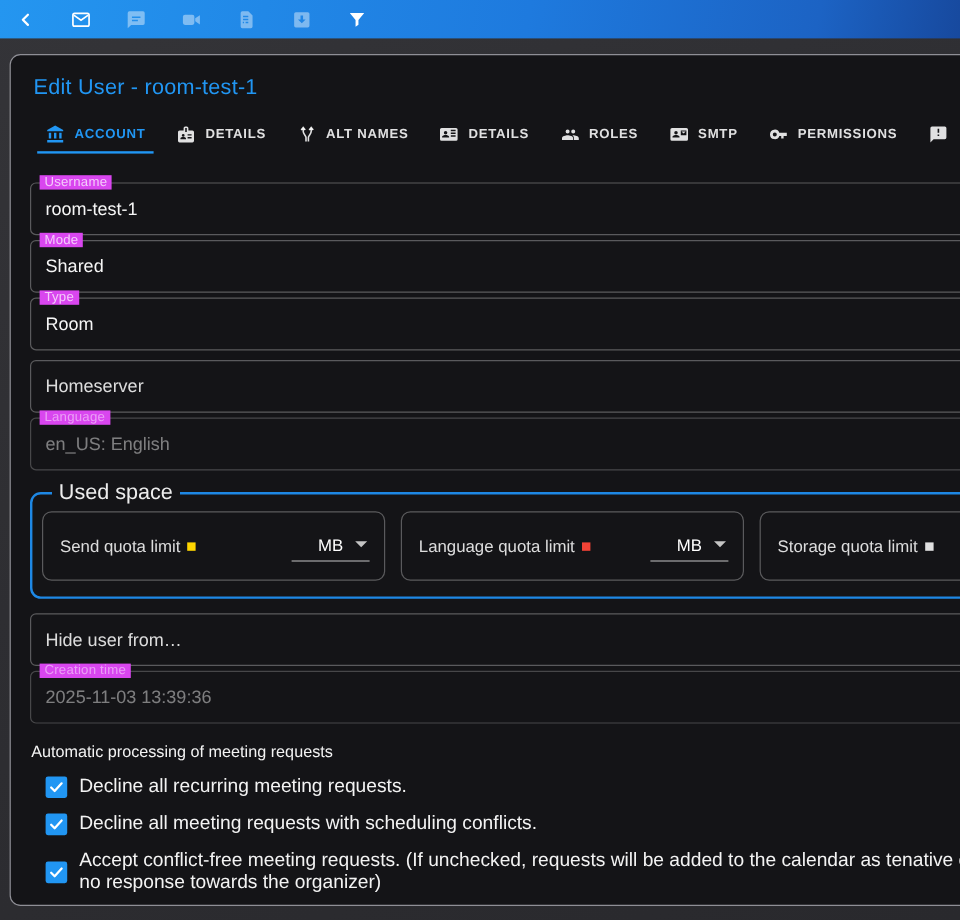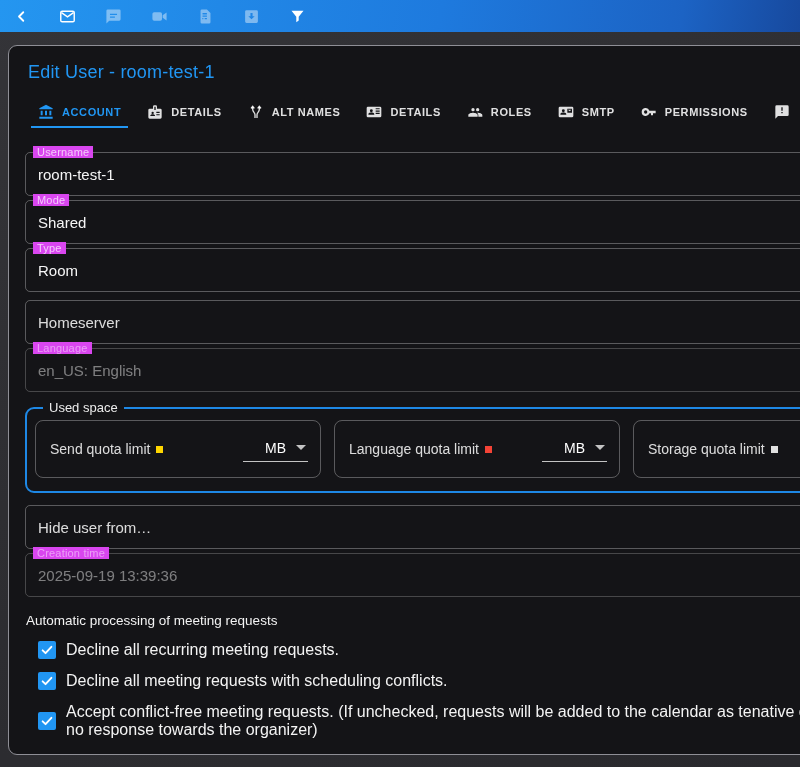--- a/index.html
+++ b/index.html
@@ -81,21 +81,21 @@
 
   
   .usedspace {
     border:2px solid #1e88e5;
     border-radius:9px;
     margin:8px 0 12px 0;
     padding:0 0 13px 8px;
   }
   .usedspace legend {
     margin-left:8px; padding:0 6px;
-    font-size:13px; color:rgba(255,255,255,0.92);
+    font-size:18px; color:rgba(255,255,255,0.92);
   }
   .quota-row { display:flex; margin-top:5px; }
   .quota-box {
     flex:0 0 286px; height:58px; margin-right:13px;
     border:1px solid rgba(255,255,255,0.30);
     border-radius:8px;
     display:flex; align-items:center;
     padding:0 12px 0 14px;
     font-size:14px;
   }
@@ -317,21 +317,21 @@
 
       </div>
     </fieldset>
 
     <div class="field resting">
       <span class="fvalue">Hide user from…</span>
     </div>
 
     <div class="field disabled">
       <span class="flabel">Creation time</span>
-      <span class="fvalue">2025-09-19 13:39:36</span>
+      <span class="fvalue">2025-11-03 13:39:36</span>
     </div>
   </div>
 
   <div class="section-heading">Automatic processing of meeting requests</div>
 
   <div class="check-row">
     <span class="checkbox">
       <svg viewBox="0 0 24 24" fill="none" stroke="#fff" stroke-width="3.2" stroke-linecap="round" stroke-linejoin="round">
           <path d="M4.5 12.5l5 5 10-11"></path>
         </svg>

